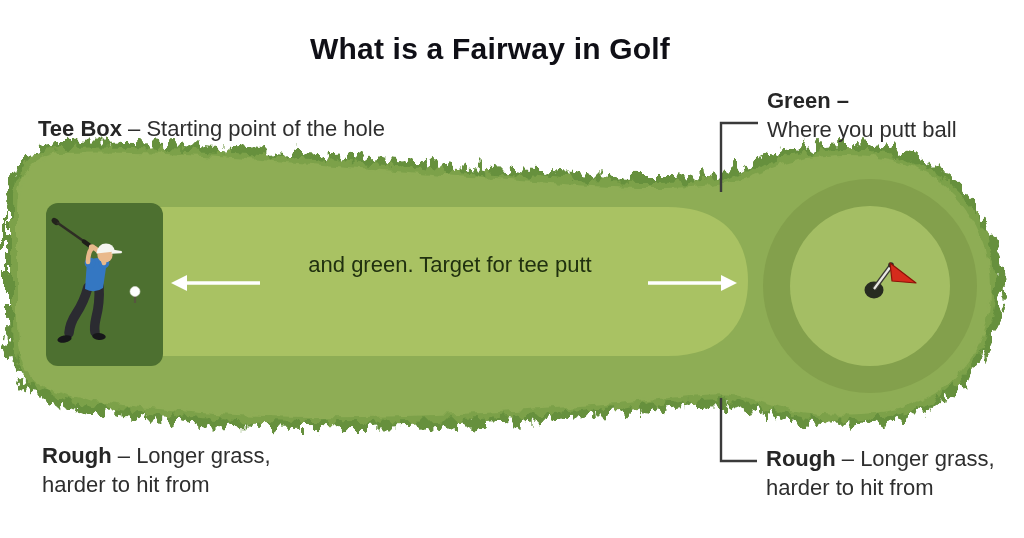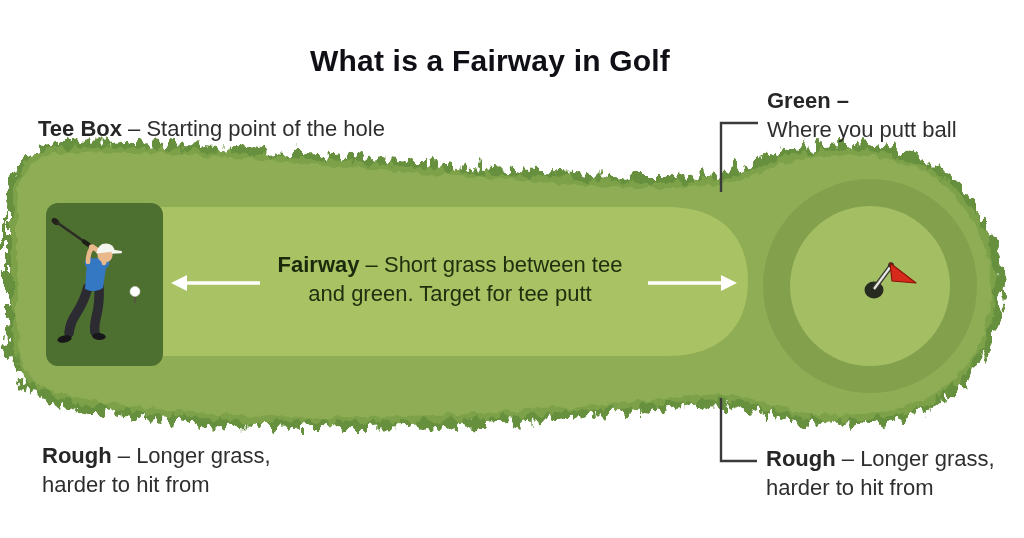--- a/index.html
+++ b/index.html
@@ -1,21 +1,21 @@
 <!DOCTYPE html>
 <html><head>
 <meta charset="utf-8">
 <style>
   html,body{margin:0;padding:0;background:#ffffff;}
   .stage{
     position:relative;width:1024px;height:538px;overflow:hidden;
     background:#ffffff;font-family:"Liberation Sans",sans-serif;
   }
   .page-title{
-    position:absolute;left:0;right:44px;top:32px;margin:12px;
+    position:absolute;left:0;right:44px;top:32px;margin:0;
     text-align:center;font-size:30px;font-weight:700;letter-spacing:.2px;
     color:#0f0f16;
   }
   .course-svg{position:absolute;left:0;top:0;}
   .label{
     position:absolute;font-size:22px;line-height:29px;color:#2e2e2e;
     white-space:nowrap;
   }
   .label b{font-weight:700;color:#262626;}
   .fairway-label{
@@ -125,24 +125,20 @@
     <b>Green –</b><br>
     <span>Where you putt ball</span>
   </div>
 
   <div class="label" style="left:38px;top:114px">
     <b>Tee Box</b>
     <span>– Starting point of the hole</span>
   </div>
 
   <div class="label fairway-label" style="left:250px;top:250px;width:400px">
-    <div>
-      <b>Fairway</b>
-      <span>– Short grass between tee</span>
-    </div>
     <div>and green. Target for tee putt</div>
   </div>
 
   <div class="label" style="left:42px;top:441px">
     <b>Rough</b>
     <span>– Longer grass,</span><br>
     <span>harder to hit from</span>
   </div>
 
   <div class="label" style="left:766px;top:444px">

